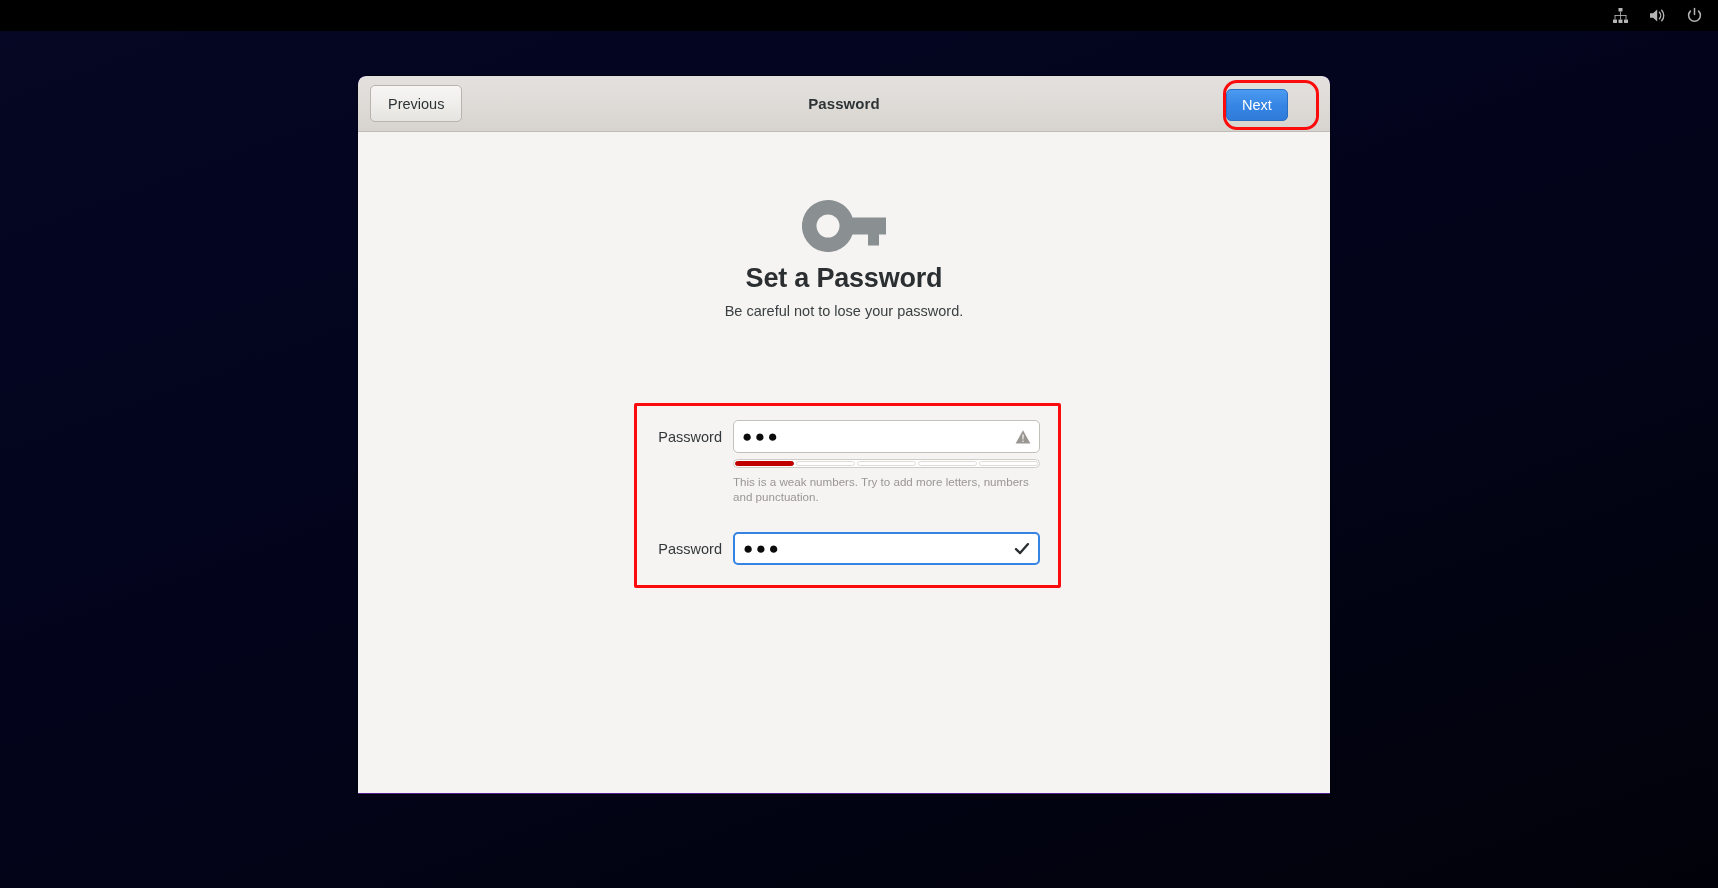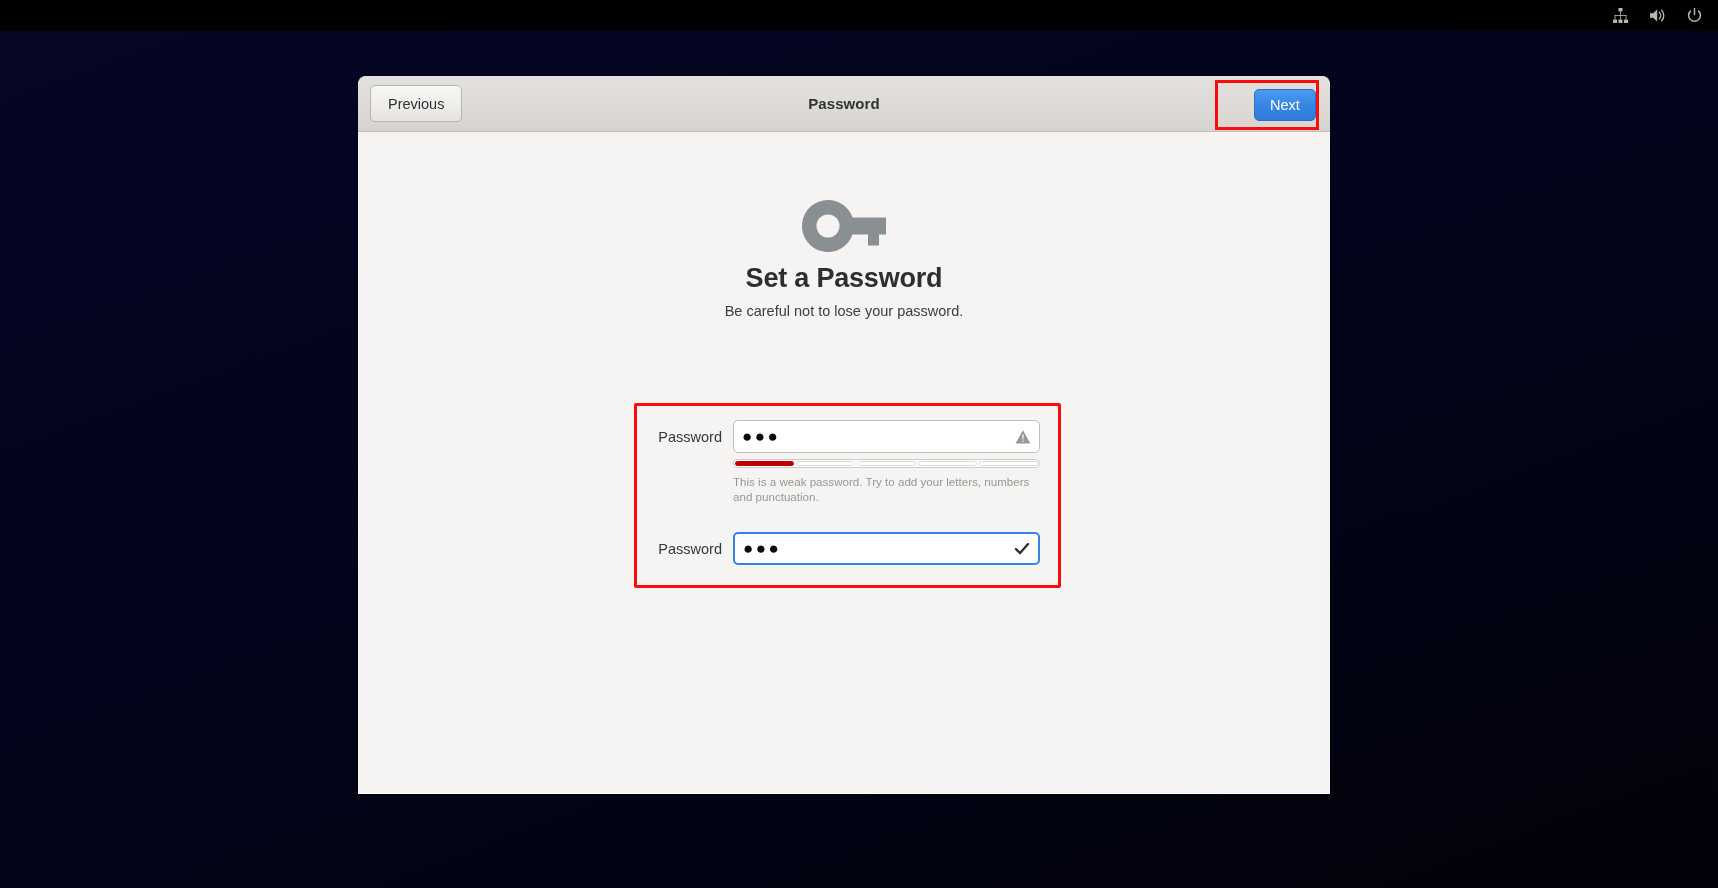--- a/index.html
+++ b/index.html
@@ -46,21 +46,21 @@
   }
   .tray-icon svg { display: block; }
 
   
   #window {
     position: absolute;
     left: 358px;
     top: 76px;
     width: 972px;
     height: 718px;
-    background: #ffffff;
+    background: #4c1d95;
     border-radius: 8px 8px 0 0;
     overflow: hidden;
     box-shadow: 0 0 0 1px rgba(0,0,0,.35);
     z-index: 20;
   }
 
   
   #headerbar {
     position: relative;
     height: 56px;
@@ -92,27 +92,27 @@
     border: 1px solid #b8b5b1;
     border-radius: 5px;
     cursor: pointer;
     font-family: inherit;
   }
 
   #next-wrap {
     position: absolute;
     right: 11px;
     top: 4px;
-    width: 104px;
+    width: 96px;
     height: 50px;
     border: 3px solid #fb0b0b;
-    border-radius: 0;
-    display: flex;
-    align-items: center;
-    justify-content: flex-end;
+    border-radius: 14px;
+    display: flex;
+    align-items: center;
+    justify-content: flex-start;
   }
   #btn-next {
     width: 62px;
     height: 32px;
     font-size: 14.5px;
     color: #ffffff;
     background: linear-gradient(to bottom, #4a9bf0 0%, #3584e4 55%, #2f7bd8 100%);
     border: 1px solid #2a6fc4;
     border-radius: 5px;
     cursor: pointer;
@@ -326,21 +326,21 @@
             </div>
 
             <div id="strength-meter">
               <div class="meter-seg filled"></div>
               <div class="meter-seg"></div>
               <div class="meter-seg"></div>
               <div class="meter-seg"></div>
               <div class="meter-seg"></div>
             </div>
 
-            <div id="strength-hint">This is a weak password. Try to add your letters, numbers and punctuation.</div>
+            <div id="strength-hint">This is a weak numbers. Try to add more letters, numbers and punctuation.</div>
           </div>
         </div>
 
         <div class="row-spacer"></div>
 
         <div class="field-row">
           <div class="field-label">Password</div>
           <div class="field-col">
             <div class="entry focused">
               <span class="entry-value">●●●</span>

